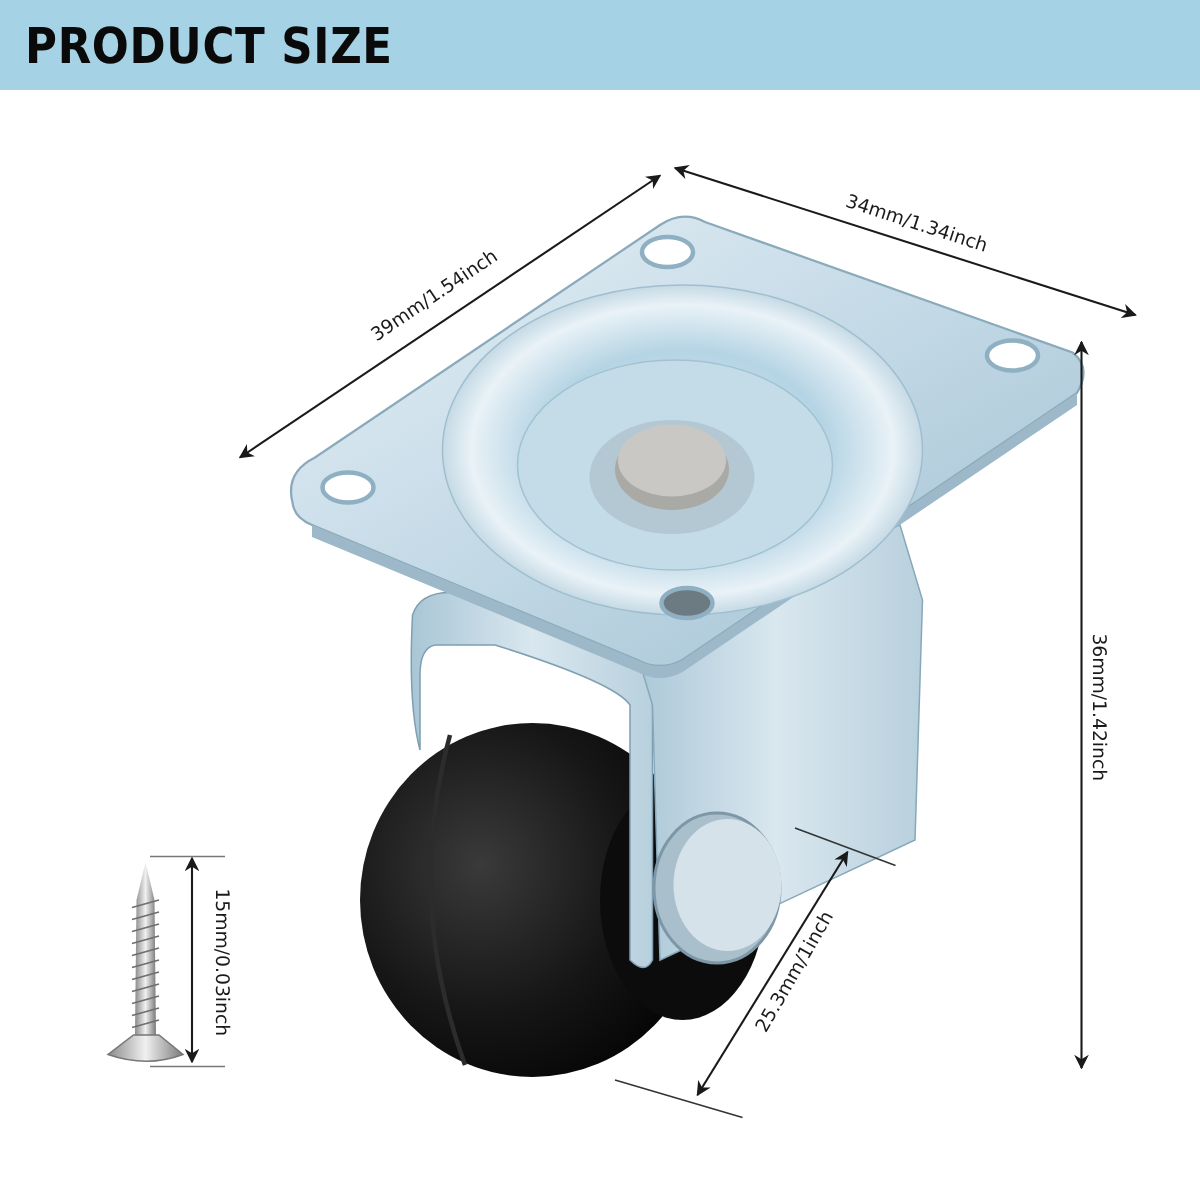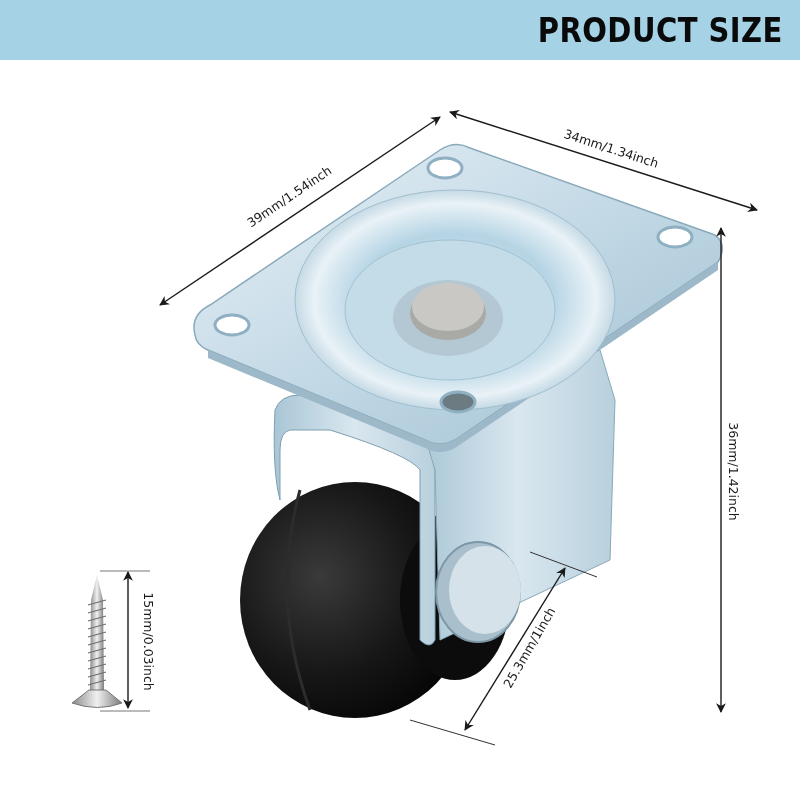--- a/index.html
+++ b/index.html
@@ -1,17 +1,17 @@
 <!DOCTYPE html>
 <html><head>
 <meta charset="utf-8">
 <style>
   html, body { margin: 0; padding: 0; }
   body { width: 800px; height: 800px; background: #ffffff; position: relative; overflow: hidden; font-family: "DejaVu Sans", sans-serif; }
-  .banner { position: absolute; left: 0; top: 0; width: 800px; height: 60px; background: #a6d2e6; display: flex; align-items: center; justify-content: flex-end; }
+  .banner { position: absolute; left: 0; top: 0; width: 800px; height: 60px; background: #a6d2e6; display: flex; align-items: center; justify-content: flex-start; }
   .banner-title { font-family: "DejaVu Sans", sans-serif; font-weight: bold; font-size: 33px; color: #0a0a0a; letter-spacing: 0.5px; transform: scaleX(0.88); }
   .scene { position: absolute; left: 0; top: 0; width: 800px; height: 800px; }
   .dim-label { position: absolute; font-family: "DejaVu Sans", sans-serif; font-size: 12.5px; color: #1a1a1a; white-space: nowrap; transform-origin: center center; }
 </style>
 </head>
 <body>
 
 <div class="banner">
   <span class="banner-title">PRODUCT SIZE</span>
 </div>

